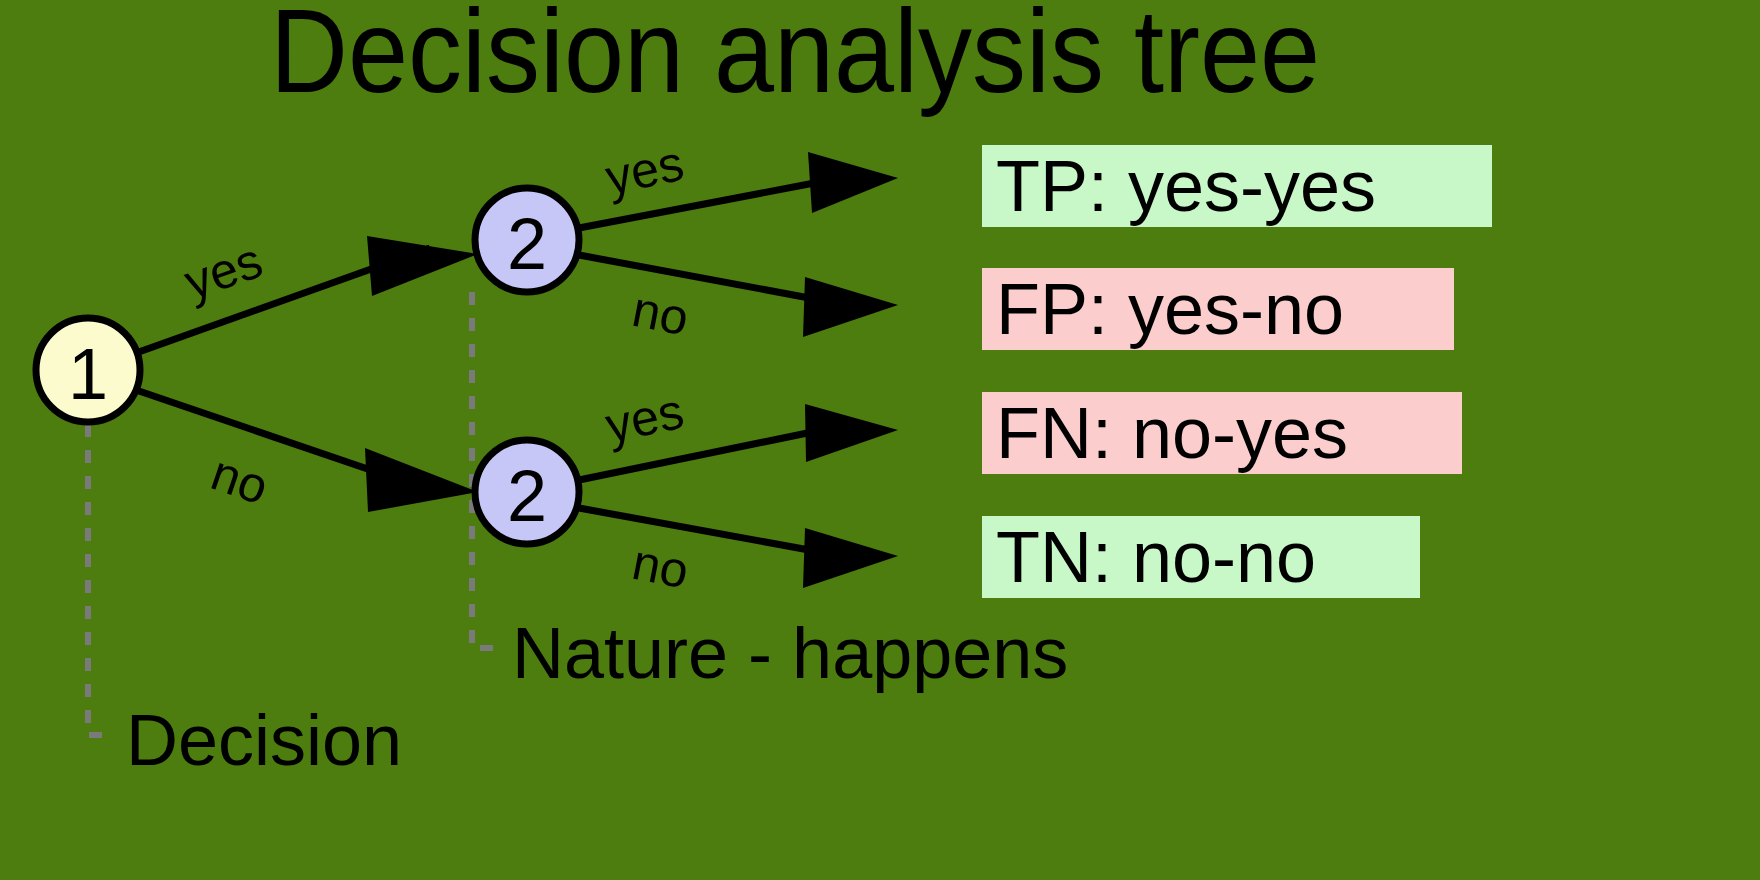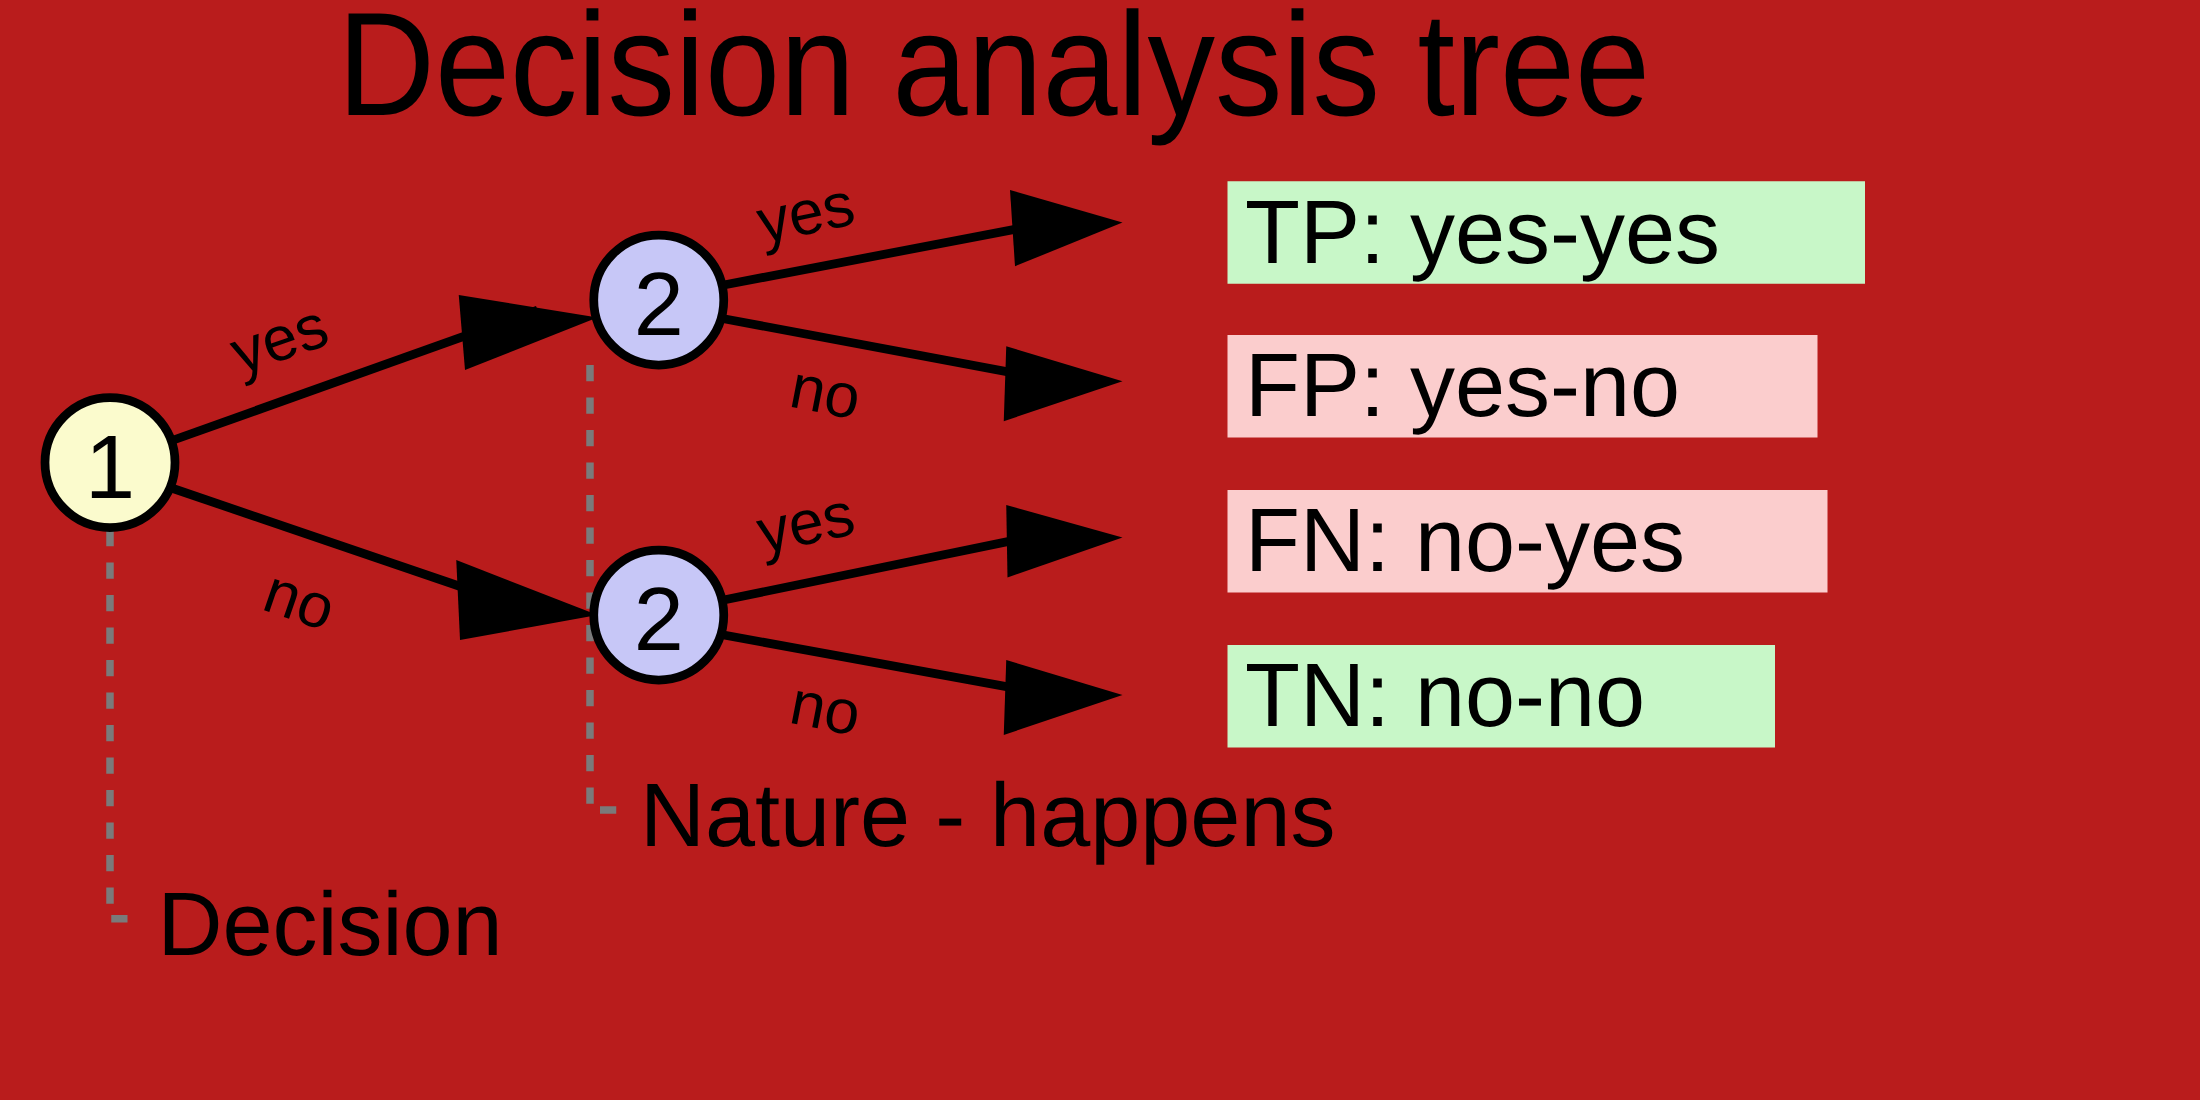--- a/index.html
+++ b/index.html
@@ -4,21 +4,21 @@
 <style>
   html, body {
     margin: 0;
     padding: 0;
     background: #ffffff;
   }
   #canvas {
     position: relative;
     width: 1760px;
     height: 880px;
-    background: #b91c1c;
+    background: #4d7c0f;
     overflow: hidden;
     font-family: "Liberation Sans", sans-serif;
   }
   svg#diagram {
     position: absolute;
     left: 0;
     top: 0;
     width: 1760px;
     height: 880px;
   }

